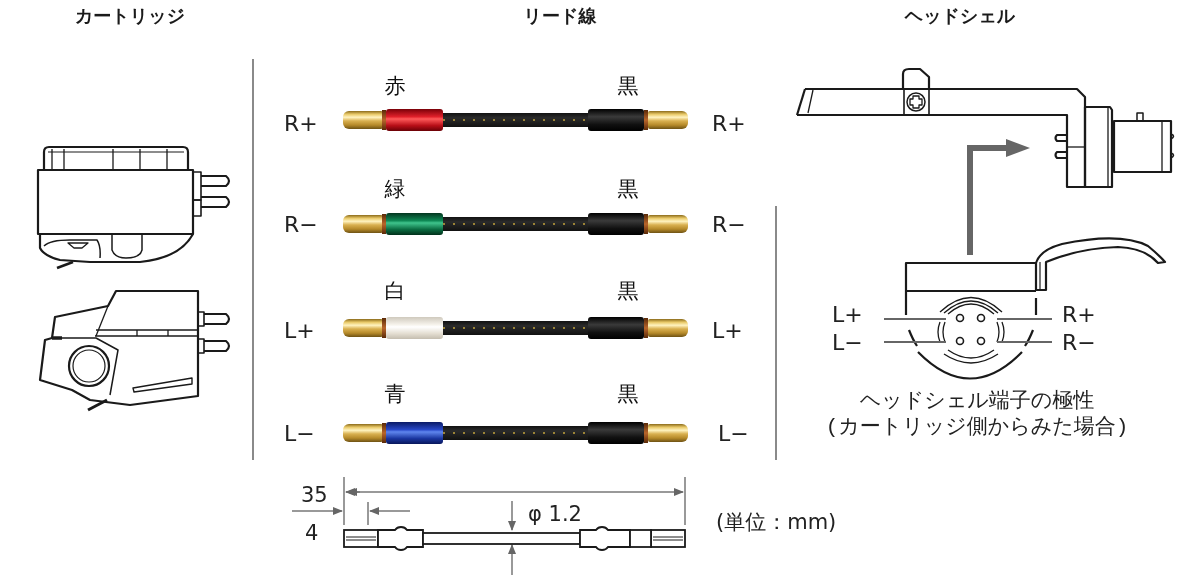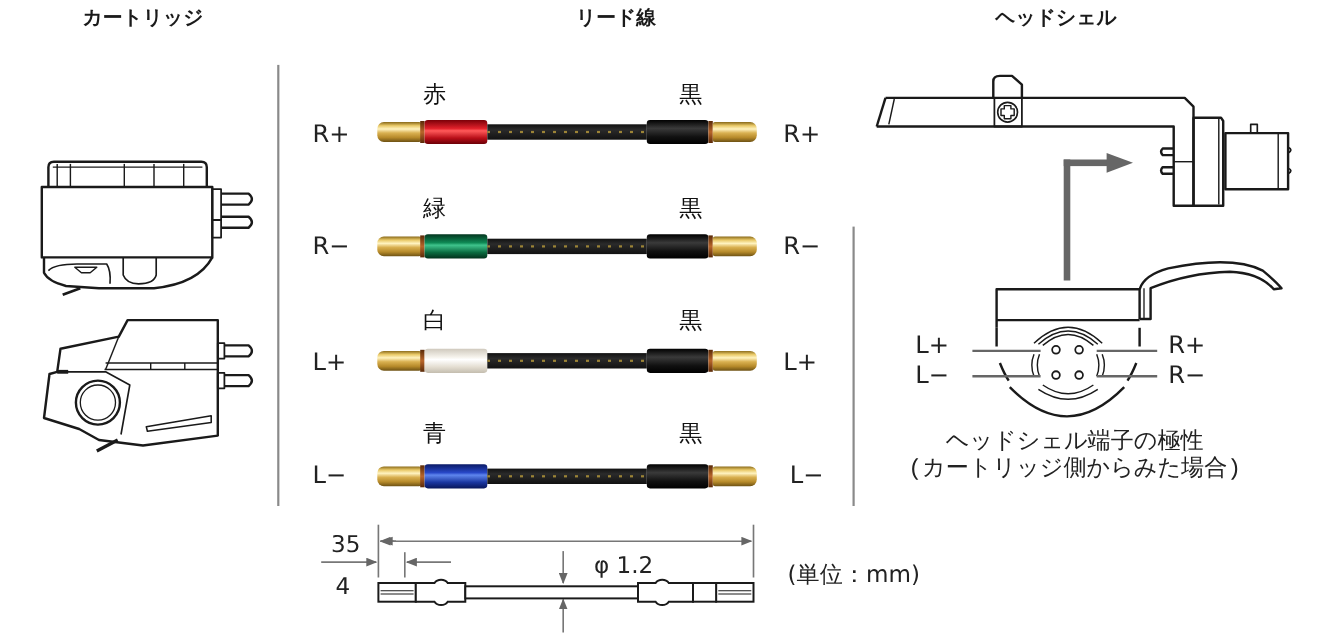--- a/index.html
+++ b/index.html
@@ -175,21 +175,21 @@
   </g>
   <g stroke="#1a1a1a" stroke-width="1" fill="none">
     <line x1="346" y1="537" x2="376" y2="537"></line>
     <line x1="346" y1="540" x2="376" y2="540"></line>
     <line x1="653" y1="537" x2="683" y2="537"></line>
     <line x1="653" y1="540" x2="683" y2="540"></line>
   </g>
 </svg>
 <div class="dimtext" style="left:301px; top:483px;text-align:center;">35</div>
 <div class="dimtext" style="left:305px; top:521px;">4</div>
-<div class="dimtext" style="left:528px; top:502px;margin-left:12px;">φ 1.2</div>
+<div class="dimtext" style="left:528px; top:502px;">φ 1.2</div>
 <div class="dimtext" style="left:716px; top:508px;">(単位：mm)</div>
 
 <svg style="left:0; top:0;" width="1200" height="578" viewBox="0 0 1200 578">
   <g fill="none" stroke="#1a1a1a" stroke-width="2.2" stroke-linejoin="round">
 
     <path d="M805 89 L1077 89 L1085 97 L1085 107"></path>
     <path d="M797 115 L1067 115 L1067 187 L1085 187"></path>
     <path d="M805 89 L797 115"></path>
     <path d="M813 90 L808 113" stroke-width="1.3"></path>
 

